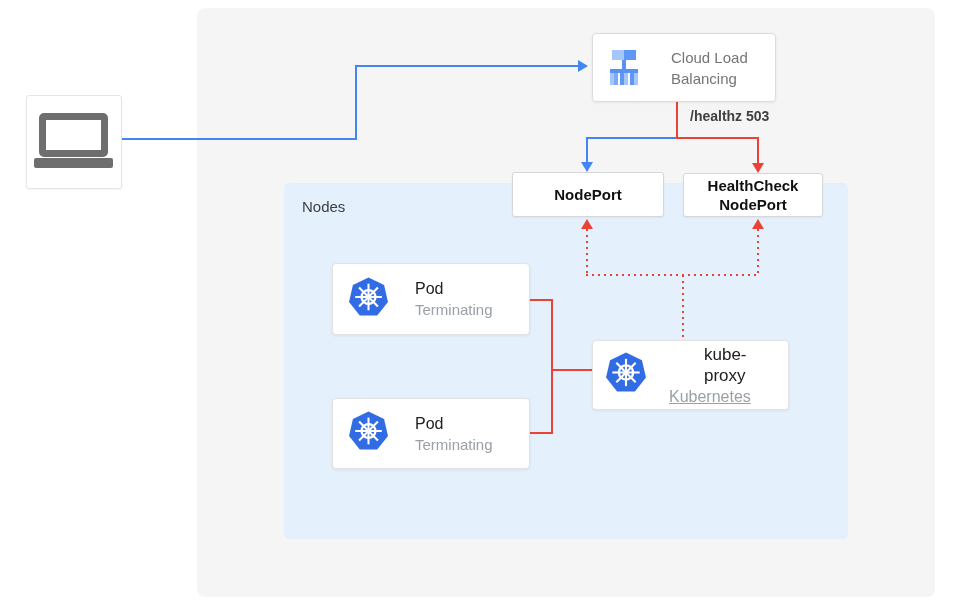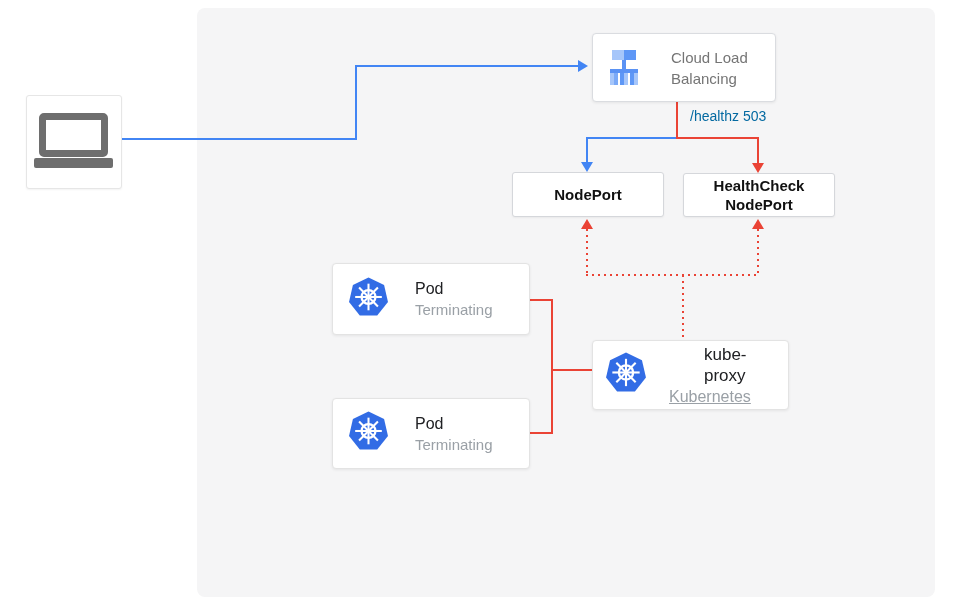--- a/index.html
+++ b/index.html
@@ -18,21 +18,21 @@
   }
   .port-card{
     background:#ffffff;border:1px solid #d5d7db;border-radius:3px;
     display:flex;align-items:center;justify-content:center;text-align:center;
     font-weight:bold;font-size:15px;line-height:19px;color:#111111;
     box-shadow:0 1px 2px rgba(0,0,0,0.05);
   }
   .card-title{font-size:16px;color:#202124;line-height:21px;}
   .card-sub{font-size:15px;color:#9aa0a6;line-height:21px;}
   .clb-label{font-size:15px;color:#757575;line-height:21px;width:84px;}
-  .healthz{font-size:14px;font-weight:normal;color:#0369a1;}
+  .healthz{font-size:14px;font-weight:bold;color:#404040;}
   
   .hline,.vline{position:absolute;}
   .blue{background:#4285f4;}
   .red{background:#ea4335;}
   .hline{height:2px;}
   .vline{width:2px;}
   .hdot{position:absolute;height:2px;background:repeating-linear-gradient(90deg,#ea4335 0 2px,transparent 2px 6px);}
   .vdot{position:absolute;width:2px;background:repeating-linear-gradient(180deg,#ea4335 0 2px,transparent 2px 6px);}
   
   .arr{position:absolute;width:0;height:0;border-style:solid;}
@@ -56,20 +56,23 @@
   .clb-b3{left:26px;top:24px;width:8px;height:12px;background:linear-gradient(90deg,#5e97f6 50%,#a6c6fa 50%);}
   .k8s-icon{flex:none;}
 </style>
 </head>
 <body>
 
 <div id="canvas">
 
   <div class="abs panel" style="left:197px;top:8px;width:738px;height:589px;"></div>
 
+  <div class="abs nodes-box" style="left:284px;top:183px;width:564px;height:356px;">
+    <div class="nodes-label abs" style="left:18px;top:15px;">Nodes</div>
+  </div>
 
   <div class="hline blue" style="left:120px;top:138px;width:237px;"></div>
   <div class="vline blue" style="left:355px;top:65px;height:75px;"></div>
   <div class="hline blue" style="left:355px;top:65px;width:223px;"></div>
   <div class="arr arr-right-blue" style="left:578px;top:60px;"></div>
 
   <div class="vline red" style="left:676px;top:100px;height:39px;"></div>
   <div class="hline blue" style="left:586px;top:137px;width:90px;"></div>
   <div class="vline blue" style="left:586px;top:137px;height:26px;"></div>
   <div class="arr arr-down-blue" style="left:581px;top:162px;"></div>
@@ -108,21 +111,21 @@
       <div class="clb-top"></div>
         <div class="clb-stem"></div>
         <div class="clb-cross"></div>
       <div class="clb-b1"></div>
         <div class="clb-b2"></div>
         <div class="clb-b3"></div>
     </div>
     <div class="clb-label" style="margin-left:27px;">Cloud Load Balancing</div>
   </div>
 
-  <div class="abs port-card" style="left:683px;top:173px;width:152px;height:44px;padding:0 30px;box-sizing:border-box;">
+  <div class="abs port-card" style="left:683px;top:173px;width:140px;height:44px;padding:0 30px;box-sizing:border-box;">
     <span>HealthCheck NodePort</span>
   </div>
 
   <div class="abs card" style="left:332px;top:263px;width:181px;height:70px;padding-left:15px;border-color:#e3e3e3;">
     <span class="k8s-icon">
       <svg width="41" height="41" viewBox="0 0 40 40">
         <polygon points="20,0.5 4.8,7.8 1,24.3 11.5,37.6 28.5,37.6 39,24.3 35.2,7.8" fill="#326CE5"></polygon>
         <g stroke="#ffffff" stroke-width="2" fill="none">
           <line x1="20" y1="19.5" x2="20" y2="6.5"></line>
             <line x1="20" y1="19.5" x2="20" y2="32.5"></line>

